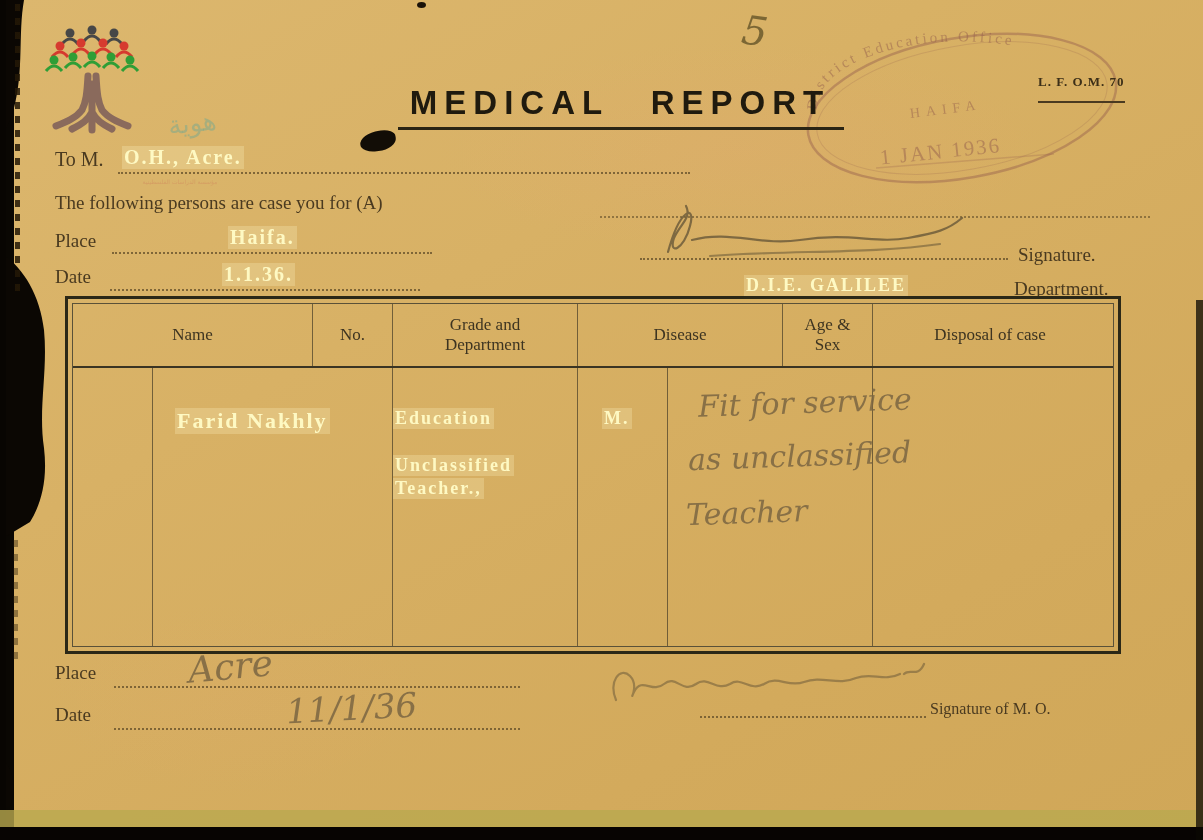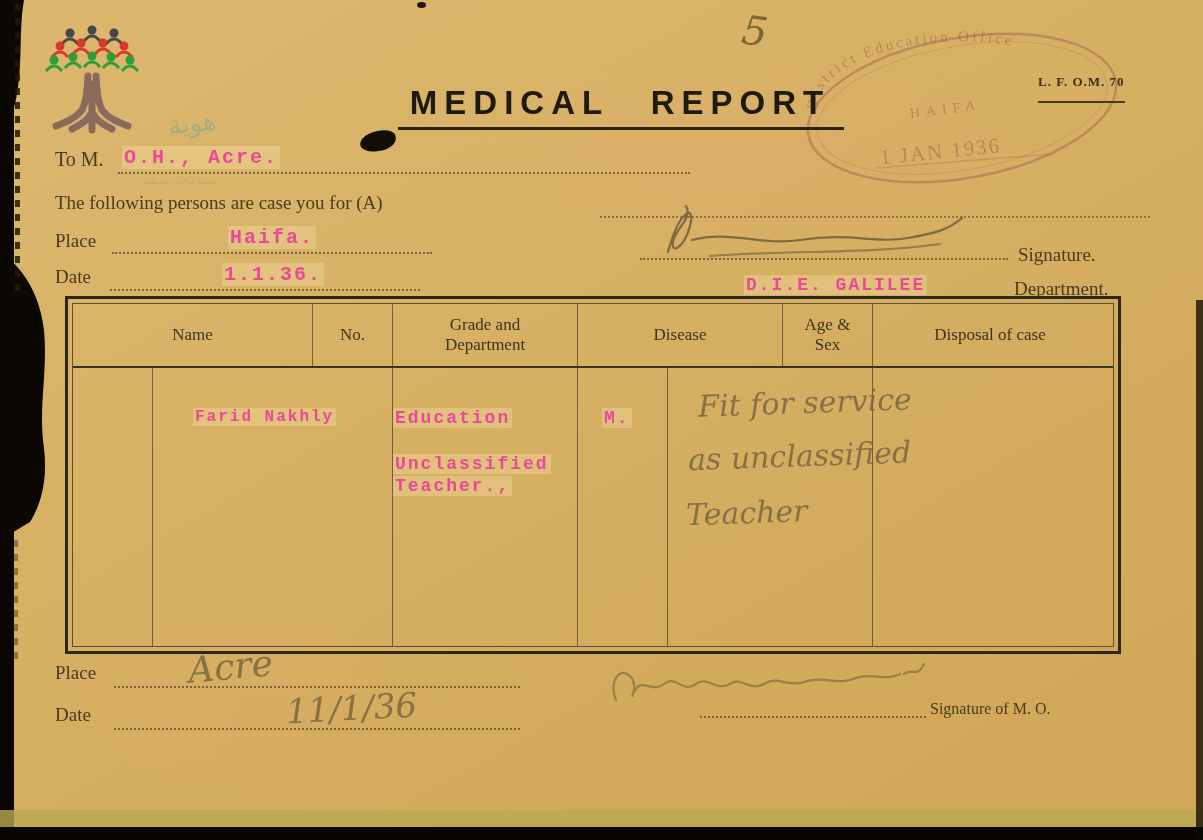--- a/index.html
+++ b/index.html
@@ -2,22 +2,22 @@
 <html><head>
 <meta charset="utf-8">
 <style>
   html,body{margin:0;padding:0;}
   body{background:#0a0703;font-family:"Liberation Serif",serif;}
   #scan{position:relative;width:1203px;height:840px;overflow:hidden;background:#0a0703;}
   #paper{position:absolute;left:14px;top:0;right:0;bottom:8px;
     background:linear-gradient(150deg,#dcb76e 0%,#d8b165 35%,#d3aa5c 75%,#d0a758 100%);}
   .abs{position:absolute;}
   .serif{font-family:"Liberation Serif",serif;color:#4a3a20;}
-  .typed{font-family:Liberation Mono, monospace;font-weight:bold;
-    color:#ec4899;letter-spacing:2px;background:rgba(250,240,190,.28);padding:0 2px;}
+  .typed{font-family:Liberation Serif, serif;font-weight:bold;
+    color:#fef9c3;letter-spacing:2px;background:rgba(250,240,190,.28);padding:0 2px;}
   .hand{font-family:"DejaVu Serif",serif;font-style:italic;color:rgba(122,101,66,.85);}
   .dots{border-bottom:2px dotted rgba(96,76,40,.75);height:2px;position:absolute;}
   .titleline{background:#2a2414;height:3px;position:absolute;}
   #title{font-family:"Liberation Sans",sans-serif;font-weight:bold;font-size:33px;
     letter-spacing:7px;word-spacing:26px;color:#1f1a0e;text-align:center;}
   .thead{font-size:17px;color:#3d3421;text-align:center;line-height:1.2;}
   #table-outer{border:3px solid #2b2817;position:absolute;}
   #table-inner{border:1px solid #5a5138;margin:4px;height:calc(100% - 10px);position:relative;}
   .hdr-row{display:flex;border-bottom:2px solid #3a3423;height:62px;align-items:center;}
   .body-row{display:flex;height:calc(100% - 64px);}
@@ -144,21 +144,21 @@
         <div class="col hcell thead" style="width:240px;">Name</div>
         <div class="col hcell thead" style="width:80px;">No.</div>
         <div class="col hcell thead" style="width:185px;padding:0 28px;box-sizing:border-box;">Grade and Department</div>
         <div class="col hcell thead" style="width:205px;">Disease</div>
         <div class="col hcell thead" style="width:90px;padding:0 16px;box-sizing:border-box;">Age &amp; Sex</div>
         <div class="col hcell thead" style="width:234px;">Disposal of case</div>
       </div>
       <div class="body-row">
         <div class="col" style="width:80px;"></div>
         <div class="col" style="width:240px;">
-          <div class="typed" style="margin:40px 0 0 40px;font-size:16px;display:inline-block;">Farid Nakhly</div>
+          <div class="typed" style="margin:40px 0 0 22px;font-size:22px;display:inline-block;">Farid Nakhly</div>
         </div>
         <div class="col" style="width:185px;text-align:left;">
           <div class="typed" style="margin-top:40px;display:inline-block;font-size:18px;">Education</div>
           <div style="margin-top:26px;">
             <div class="typed" style="display:inline-block;font-size:18px;">Unclassified</div><br>
             <div class="typed" style="display:inline-block;font-size:18px;margin-top:2px;">Teacher.,</div>
           </div>
         </div>
         <div class="col" style="width:90px;">
           <div class="typed" style="margin:40px 0 0 24px;display:inline-block;font-size:18px;">M.</div>

